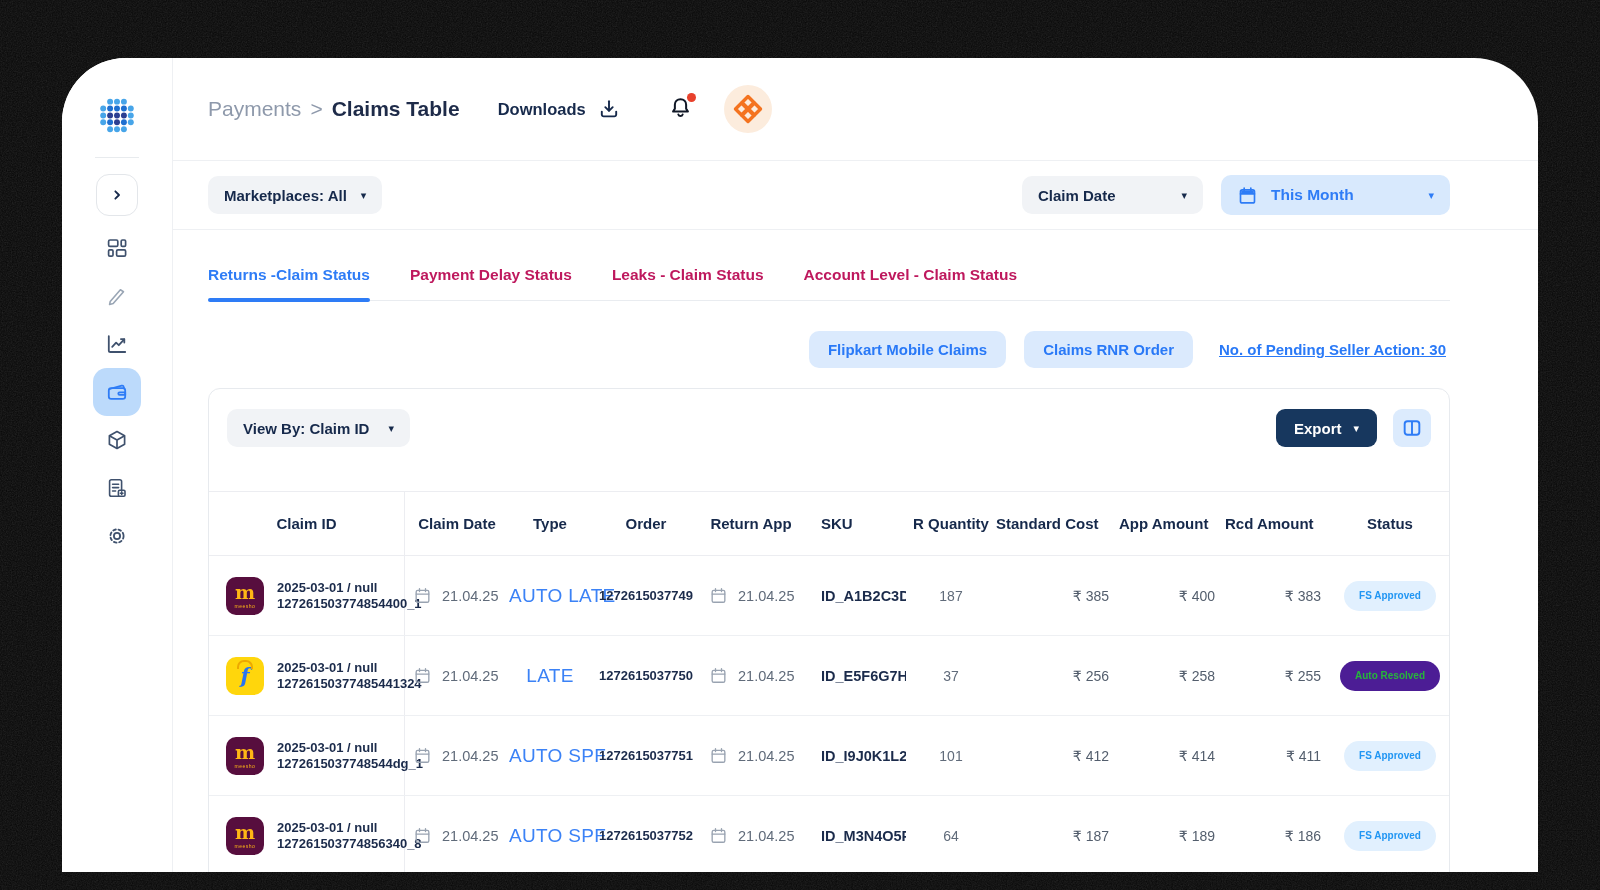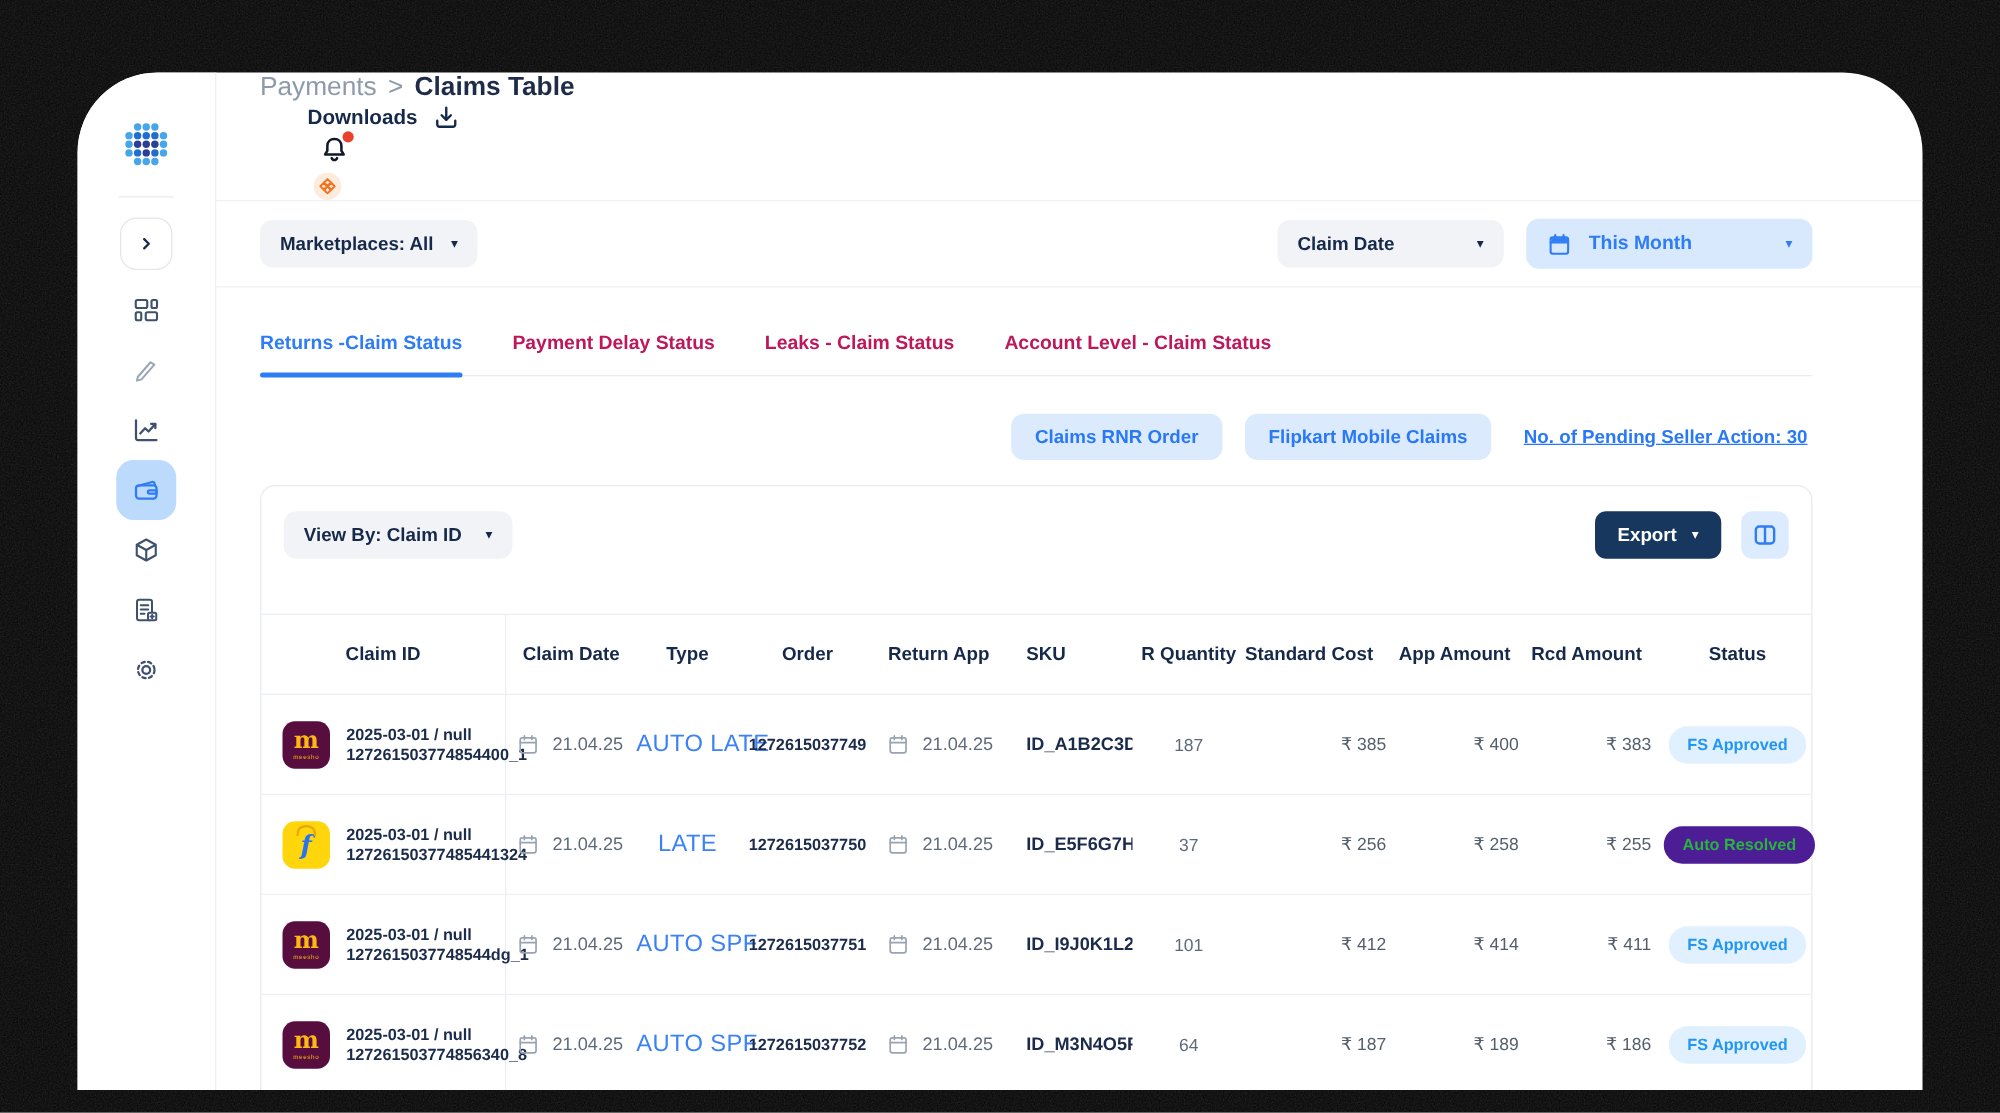--- a/index.html
+++ b/index.html
@@ -30,21 +30,21 @@
     display:flex; align-items:center; justify-content:center; background:#fff; cursor:pointer;
   }
   .nav { margin-top:8px; display:flex; flex-direction:column; align-items:center; }
   .nav-item { width:48px; height:48px; border-radius:14px; display:flex; align-items:center; justify-content:center; cursor:pointer; }
   .nav-item.active { background:#bcdafb; }
   .nav-item svg, .collapse-btn svg { display:block; }
 
   
   .main { position:absolute; left:110px; top:0; right:0; height:100%; }
 
-  .topbar { height:102px; display:flex; align-items:flex-start; padding:0 84px 0 36px; border-bottom:1px solid #eef0f3;flex-direction:column; }
+  .topbar { height:102px; display:flex; align-items:center; padding:0 84px 0 36px; border-bottom:1px solid #eef0f3; }
   .breadcrumb { font-size:21px; white-space:nowrap; }
   .crumb-section { color:#8e99ab; font-weight:500; cursor:pointer; }
   .crumb-sep { color:#8e99ab; margin:0 9px; }
   .crumb-page { color:#1e2b49; font-weight:600; }
 
   .search-bar {
     margin-left:auto; width:345px; height:44px; background:#f3f5f7; border-radius:12px;
     display:flex; align-items:center; padding:0 16px; box-sizing:border-box;
   }
   .search-bar input {
@@ -108,21 +108,21 @@
   .c1 { height:100%; display:flex; align-items:center; gap:13px; padding-left:17px; border-right:1px solid #ecedf1; box-sizing:border-box; }
   .claim-lines div { font-size:13px; font-weight:700; color:#1b2b4b; line-height:16px; white-space:nowrap; }
   .td-date { display:flex; align-items:center; gap:10px; padding-left:8px; color:#606b7a; font-size:14.5px; }
   .c-type { text-align:center; color:#3b82f6; font-size:19px; letter-spacing:.3px; white-space:nowrap; }
   .c-order { text-align:center; font-weight:700; font-size:13px; color:#1b2b4b; }
   .c-sku { padding-left:20px; font-weight:700; font-size:14.5px; color:#1b2b4b; overflow:hidden; white-space:nowrap; }
   .c-qty { text-align:center; color:#606b7a; }
   .c-amt { text-align:right; padding-right:10px; color:#535e6d; white-space:nowrap; }
   .c-status { display:flex; justify-content:center; }
 
-  .pill-status { height:30px; padding:0 15px; border-radius:16px; font-size:13px; font-weight:700; display:flex; align-items:center; white-space:nowrap;text-align:center; }
+  .pill-status { height:30px; padding:0 15px; border-radius:16px; font-size:10px; font-weight:700; display:flex; align-items:center; white-space:nowrap;text-align:center; }
   .pill-status.approved { background:#e1f0fe; color:#2196f3; }
   .pill-status.resolved { background:#4c1d95; color:#27b53c; }
   .pill-status:empty { display:none; }
 
   .mkt { width:38px; height:38px; border-radius:10px; flex:none; position:relative; display:flex; flex-direction:column; align-items:center; justify-content:center; }
   .mkt.meesho { background:#570e3e; }
   .mkt.meesho .mkt-letter { color:#ffb715; font-size:19px; font-weight:700; line-height:1; font-family:"DejaVu Serif",serif; }
   .mkt.meesho .mkt-sub { color:#ffb715; font-size:5px; letter-spacing:.5px; margin-top:1px; }
   .mkt.flipkart { background:#ffd60c; }
   .mkt.flipkart .mkt-letter { color:#2874f0; font-size:21px; font-weight:700; font-style:italic; line-height:1; font-family:"DejaVu Serif",serif; }
@@ -303,22 +303,22 @@
     <div class="tabsrow">
       <div class="tabs">
         <div class="tab active">Returns -Claim Status</div>
         <div class="tab">Payment Delay Status</div>
         <div class="tab">Leaks - Claim Status</div>
         <div class="tab">Account Level - Claim Status</div>
       </div>
     </div>
 
     <div class="actionsrow">
+      <div class="action-pill">Flipkart Mobile Claims</div>
       <div class="action-pill">Claims RNR Order</div>
-      <div class="action-pill">Flipkart Mobile Claims</div>
       <a class="pending-link">No. of Pending Seller Action: 30</a>
     </div>
 
     <section class="tablecard">
       <div class="controls">
         <div class="pill-gray viewby">
           <span>View By: Claim ID</span>
           <span class="caret">▾</span>
         </div>
         <button class="export-btn" style="border:none;font-family:inherit;">

